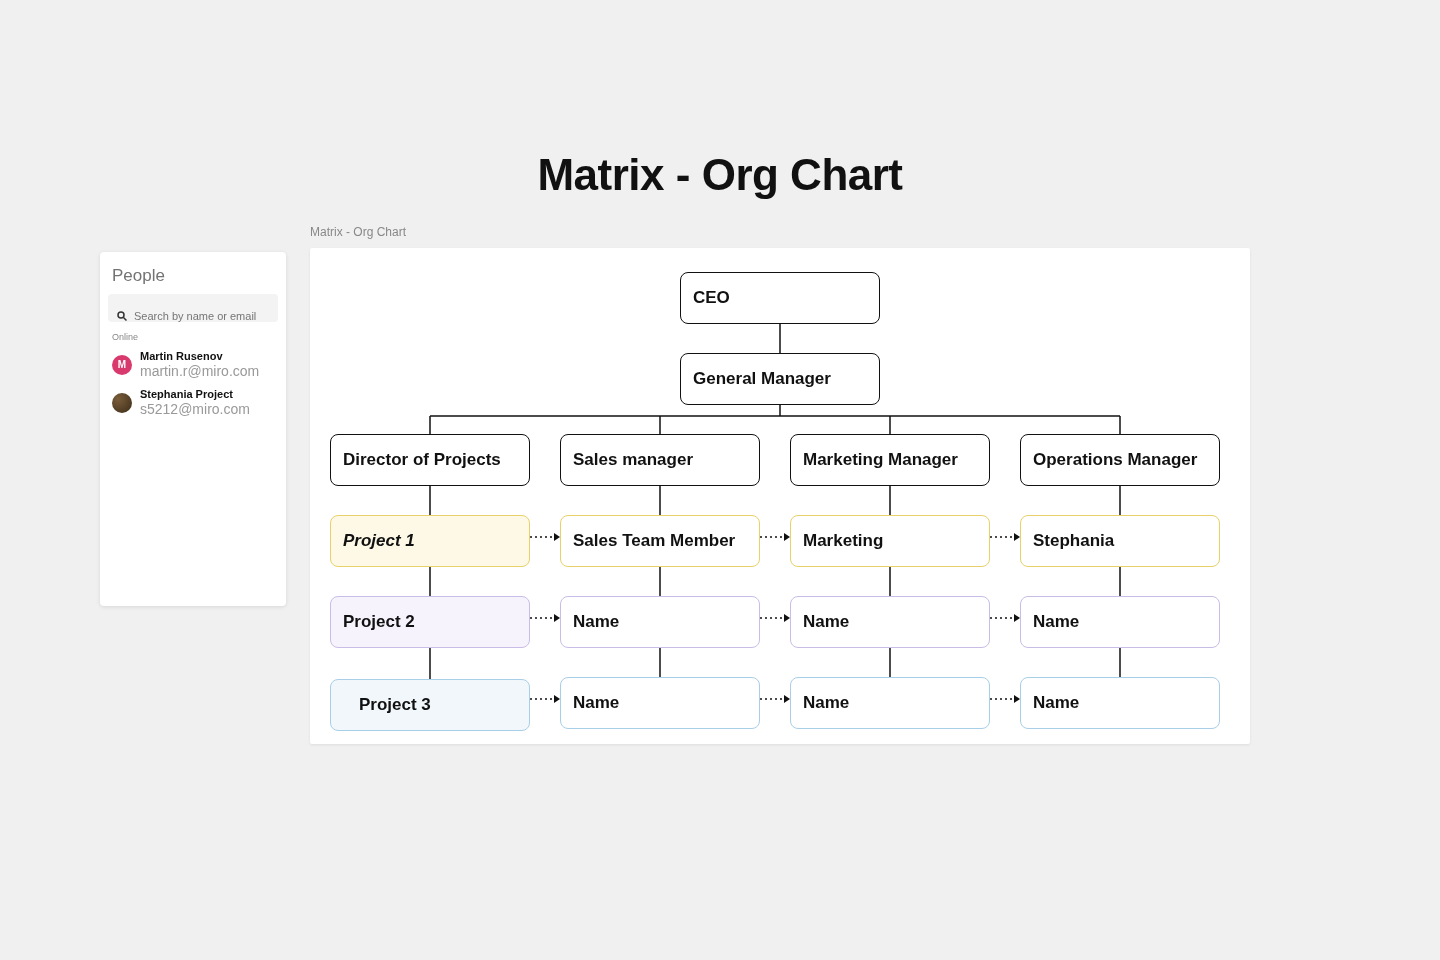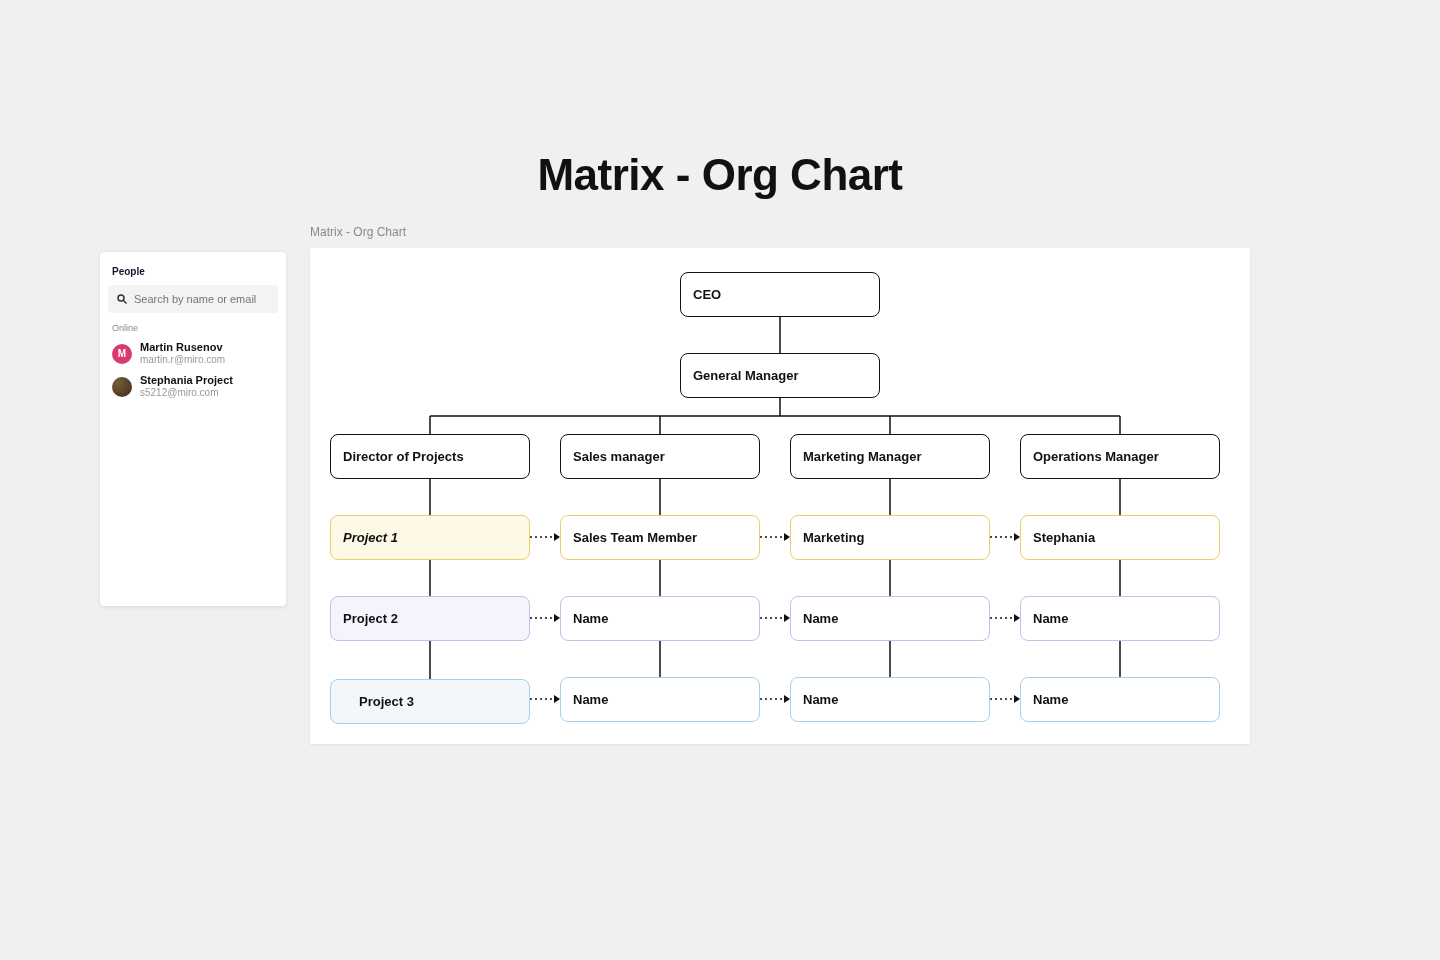--- a/index.html
+++ b/index.html
@@ -30,31 +30,31 @@
     left: 100px;
     top: 252px;
     width: 186px;
     height: 354px;
     background: #fff;
     border-radius: 4px;
     box-shadow: 0 1px 4px rgba(0,0,0,0.10);
     padding: 12px 8px 8px 8px;
   }
   .people-title {
-    font-size: 10px;
-    font-weight: 700;
-    color: #0f172a;
+    font-size: 17px;
+    font-weight: 400;
+    color: #737373;
     padding: 2px 4px 8px 4px;
   }
   .search-wrap {
     background: #f3f3f3;
     border-radius: 4px;
     height: 28px;
     display: flex;
-    align-items: center;
+    align-items: flex-end;
     padding: 0 8px;
     gap: 6px;
   }
   .search-icon {
     width: 12px; height: 12px; flex: none;
   }
   .search-input {
     border: none; outline: none; background: transparent;
     font-size: 11px; color: #555; width: 100%;
   }
@@ -73,21 +73,21 @@
   .avatar {
     width: 20px; height: 20px; border-radius: 50%;
     display: flex; align-items: center; justify-content: center;
     font-size: 10px; font-weight: 700; color: #fff;
   }
   .avatar.m { background: #d83a6e; }
   .avatar.s {
     background: radial-gradient(circle at 30% 30%, #7a5d3a, #3b2c18);
   }
   .person-text .name { font-size: 11px; font-weight: 600; color: #111; line-height: 1.2; }
-  .person-text .email { font-size: 10px; color: #999; line-height: 1.2; }
+  .person-text .email { font-size: 14px; color: #999; line-height: 1.2; text-align: center; }
 
   
   .frame-label {
     position: absolute;
     left: 310px;
     top: 225px;
     font-size: 12px;
     color: #888;
   }
   .canvas {
@@ -97,28 +97,28 @@
     width: 940px;
     height: 496px;
     background: #fff;
     border-radius: 2px;
     box-shadow: 0 1px 3px rgba(0,0,0,0.08);
   }
 
   
   .node {
     position: absolute;
-    height: 45px;
+    height: 52px;
     border: 1.5px solid #111;
     border-radius: 8px;
     background: #fff;
     display: flex;
     align-items: center;
     padding: 0 12px;
-    font-size: 13px;
+    font-size: 17px;
     font-weight: 800;
     color: #111;
   }
   .node.centered { justify-content: flex-start; }
 
   
   .theme-yellow  { border-color: #e8d16a; background: #fdf9e6; font-style: italic; }
   .theme-purple  { border-color: #c9bde8; background: #f6f3fc; }
   .theme-blue    { border-color: #a9cfe8; background: #f1f7fb; }
   .theme-yellow2 { border-color: #e8d16a; background: #fff; }

